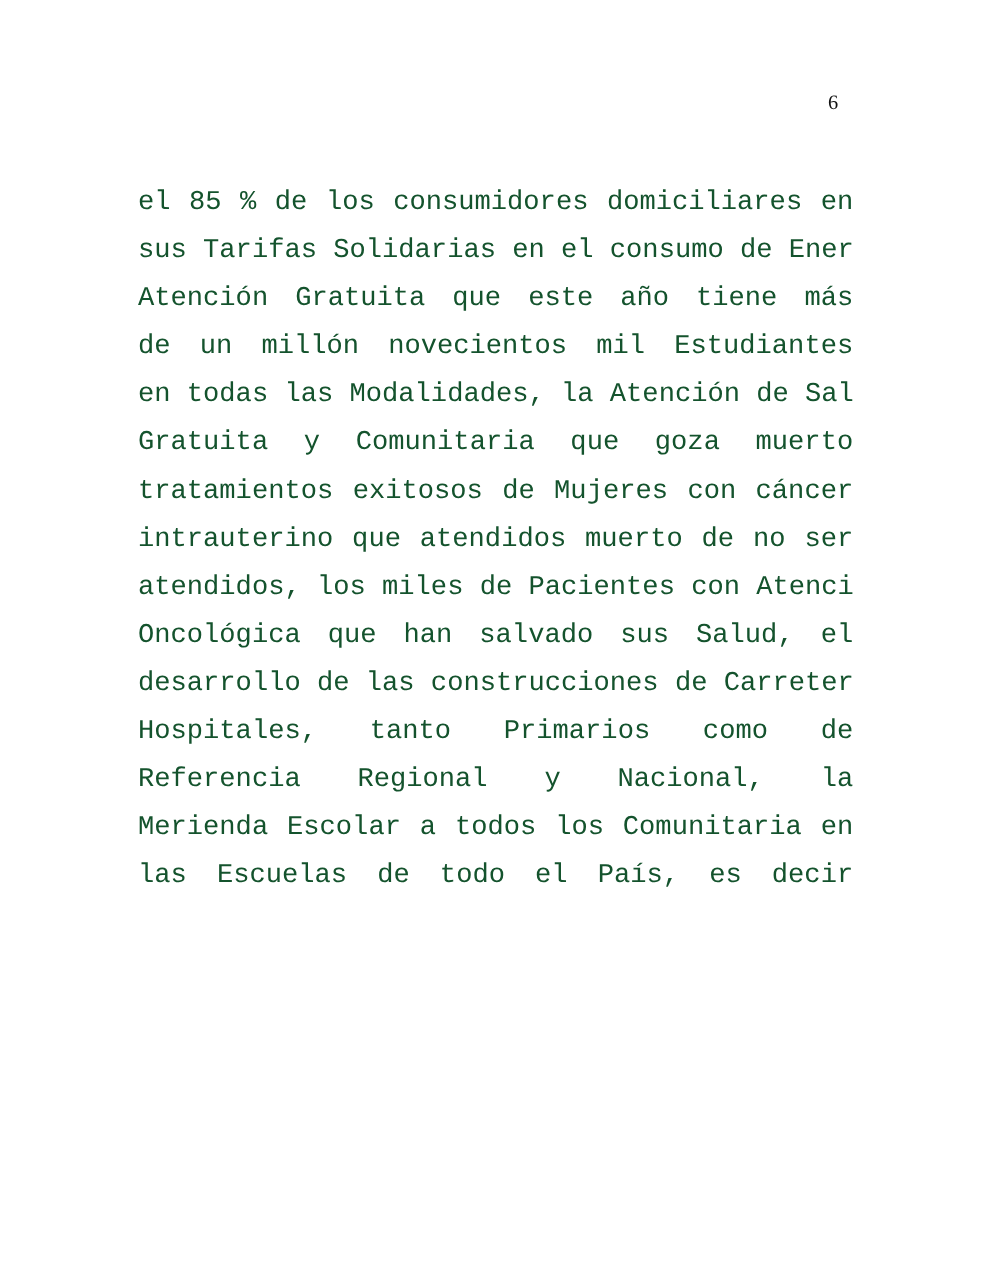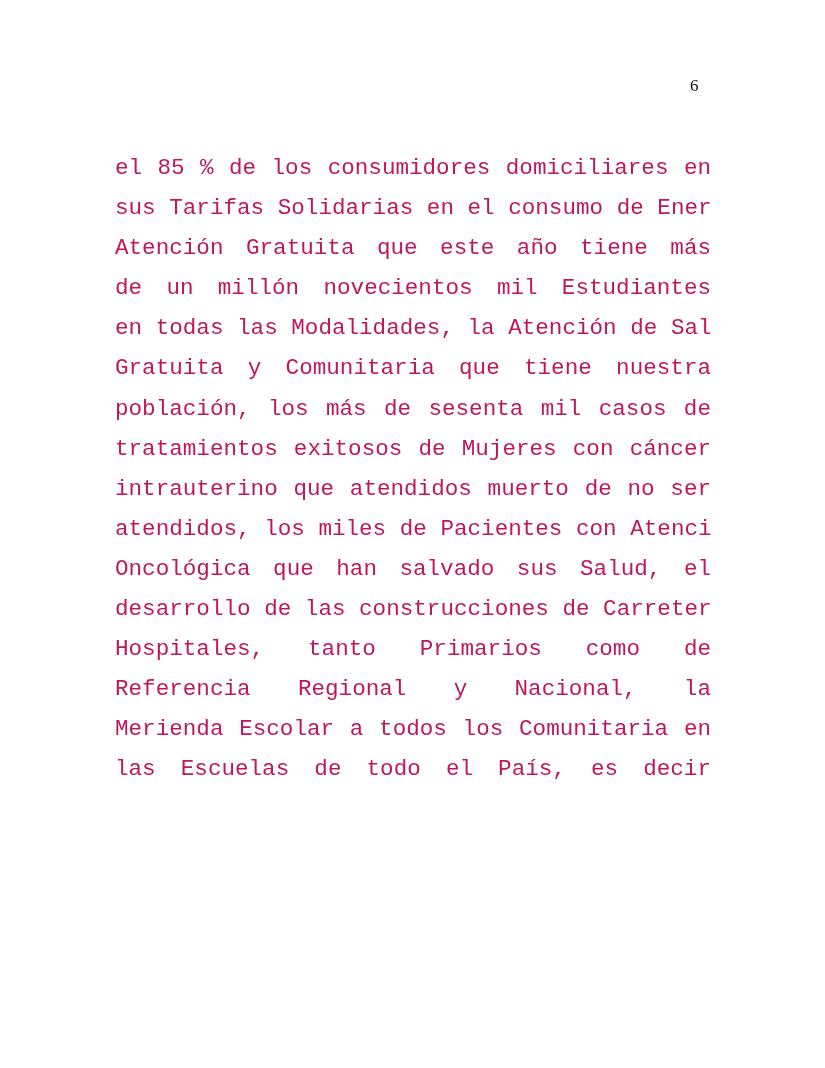--- a/index.html
+++ b/index.html
@@ -14,21 +14,21 @@
       color: #111;
       text-align: left;
     }
     .body-text {
       position: absolute;
       left: 115px;
       top: 148px;
       width: 596px;
       font-family: "Liberation Mono", monospace;
       font-size: 22.6px;
-      color: #be185d;
+      color: #14532d;
     }
     .line {
       height: 40.1px;
       line-height: 40.1px;
       white-space: nowrap;
       text-align: justify;
       text-align-last: justify;
       overflow: hidden;
     }
   </style>
@@ -36,22 +36,21 @@
 <body>
 
 <div class="page-number">6</div>
 
 <div class="body-text">
   <div class="line">el 85 % de los consumidores domiciliares en</div>
   <div class="line">sus Tarifas Solidarias en el consumo de Energía</div>
   <div class="line">Atención Gratuita que este año tiene más</div>
   <div class="line">de un millón novecientos mil Estudiantes</div>
   <div class="line">en todas las Modalidades, la Atención de Salud</div>
-  <div class="line">Gratuita y Comunitaria que tiene nuestra</div>
-  <div class="line">población, los más de sesenta mil casos de</div>
+  <div class="line">Gratuita y Comunitaria que goza muerto</div>
   <div class="line">tratamientos exitosos de Mujeres con cáncer</div>
   <div class="line">intrauterino que atendidos muerto de no ser</div>
   <div class="line">atendidos, los miles de Pacientes con Atención</div>
   <div class="line">Oncológica que han salvado sus Salud, el</div>
   <div class="line">desarrollo de las construcciones de Carreteras</div>
   <div class="line">Hospitales, tanto Primarios como de</div>
   <div class="line">Referencia Regional y Nacional, la</div>
   <div class="line">Merienda Escolar a todos los Comunitaria en</div>
   <div class="line">las Escuelas de todo el País, es decir</div>
 </div>

